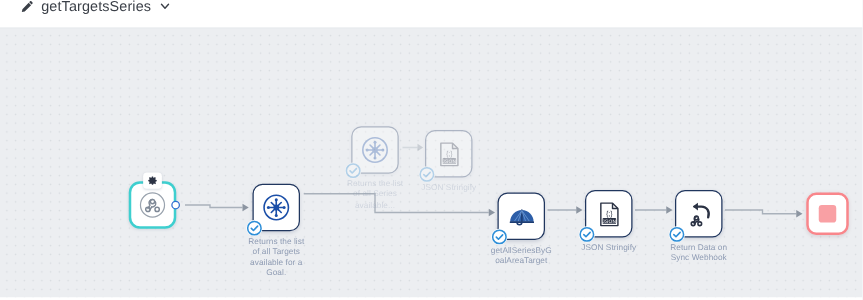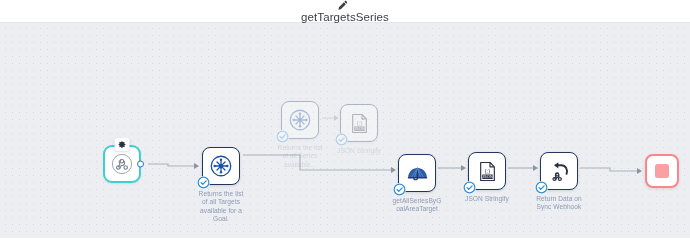--- a/index.html
+++ b/index.html
@@ -7,24 +7,23 @@
     width:690px;height:238px;overflow:hidden;
     font-family:"Liberation Sans",sans-serif;
     background:#ffffff;
   }
   #app{position:relative;width:690px;height:238px;}
 
   
   .header{
     position:absolute;left:0;top:0;width:690px;height:23px;
     background:#ffffff;
-    display:flex;align-items:center;
-    padding-left:0;box-sizing:border-box;
+    display:flex;
+    padding-left:16px;box-sizing:border-box;
     border-bottom:1px solid #e2e5e9;
-    flex-direction:column;
   }
   .pencil-icon{
     width:11px;height:11px;margin-right:6px;display:block;flex:none;
   }
   .flow-title{
     font-size:11.5px;color:#3a3f47;letter-spacing:.1px;
     white-space:nowrap;
   }
   .chevron-icon{
     width:10px;height:10px;margin-left:6px;display:block;flex:none;

